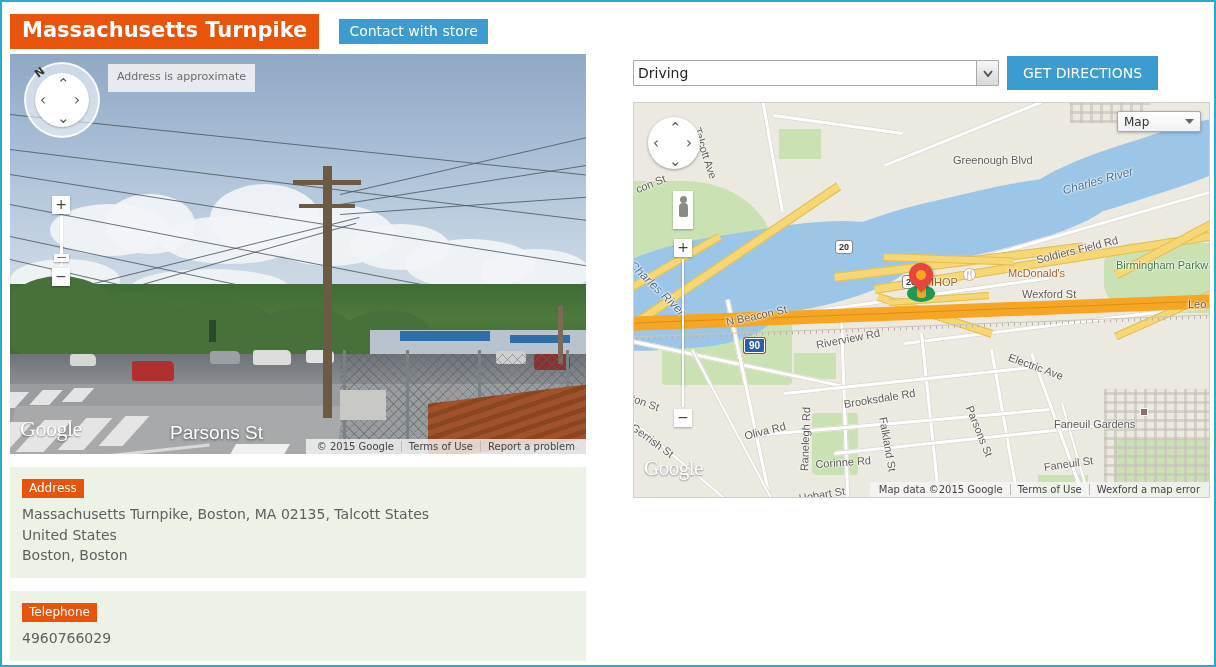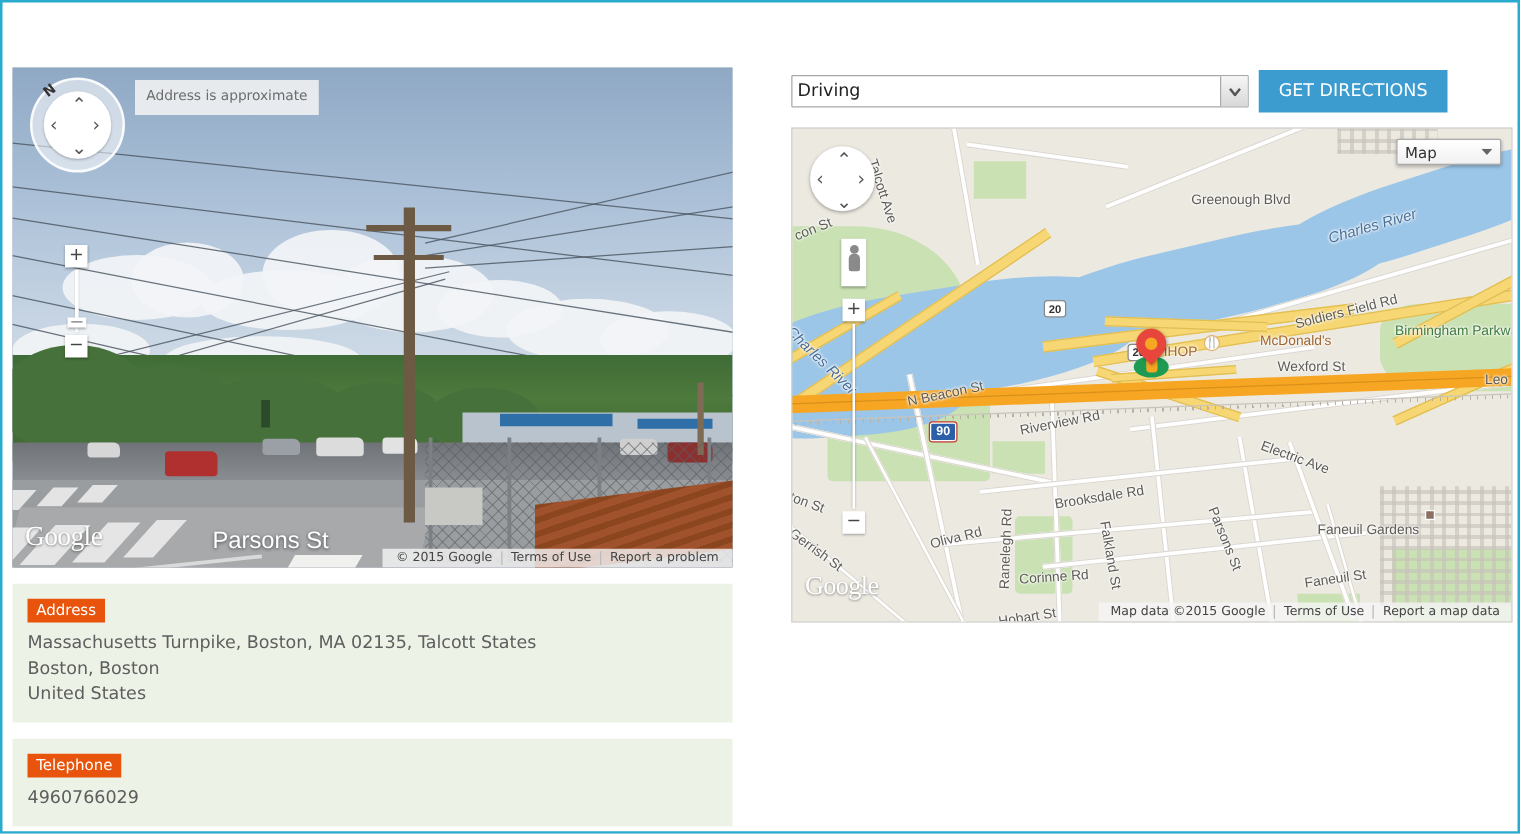--- a/index.html
+++ b/index.html
@@ -458,20 +458,24 @@
   .marker-man {
     position: absolute; left: 8px; top: 13px;
     width: 9px; height: 22px; background: #f5a623; border-radius: 3px;
   }
 </style>
 </head>
 <body>
 
 <div id="page">
 
+  <div class="header-row">
+    <div class="store-title">Massachusetts Turnpike</div>
+    <button class="contact-btn">Contact with store</button>
+  </div>
 
   <div class="left-col">
 
     <div class="streetview">
       <div class="sv-sky"></div>
 
       <div class="sv-cloud" style="left:40px;  top:150px; width:120px; height:52px;"></div>
       <div class="sv-cloud" style="left:95px;  top:140px; width:90px;  height:60px;"></div>
       <div class="sv-cloud" style="left:150px; top:162px; width:140px; height:48px;"></div>
       <div class="sv-cloud" style="left:200px; top:130px; width:110px; height:70px;"></div>
@@ -569,22 +573,22 @@
       <div class="sv-attrib">
         <span>© 2015 Google</span>
         <span>Terms of Use</span>
         <span>Report a problem</span>
       </div>
     </div>
 
     <div class="info-block">
       <div class="info-badge">Address</div>
       <div class="info-line">Massachusetts Turnpike, Boston, MA 02135, Talcott States</div>
+      <div class="info-line">United States</div>
       <div class="info-line">Boston, Boston</div>
-      <div class="info-line">United States</div>
     </div>
 
     <div class="info-block">
       <div class="info-badge">Telephone</div>
       <div class="info-line">4960766029</div>
     </div>
 
   </div>
 
   <div class="right-col">
@@ -726,17 +730,17 @@
         <div class="zs-btn">+</div>
         <div class="m-zs-track"></div>
         <div class="zs-btn">−</div>
       </div>
 
       <div class="google-logo m-google">Google</div>
 
       <div class="m-attrib">
         <span>Map data ©2015 Google</span>
         <span>Terms of Use</span>
-        <span>Report a map data</span>
+        <span>Wexford a map error</span>
       </div>
     </div>
   </div>
 </div>
 
 </body></html>

